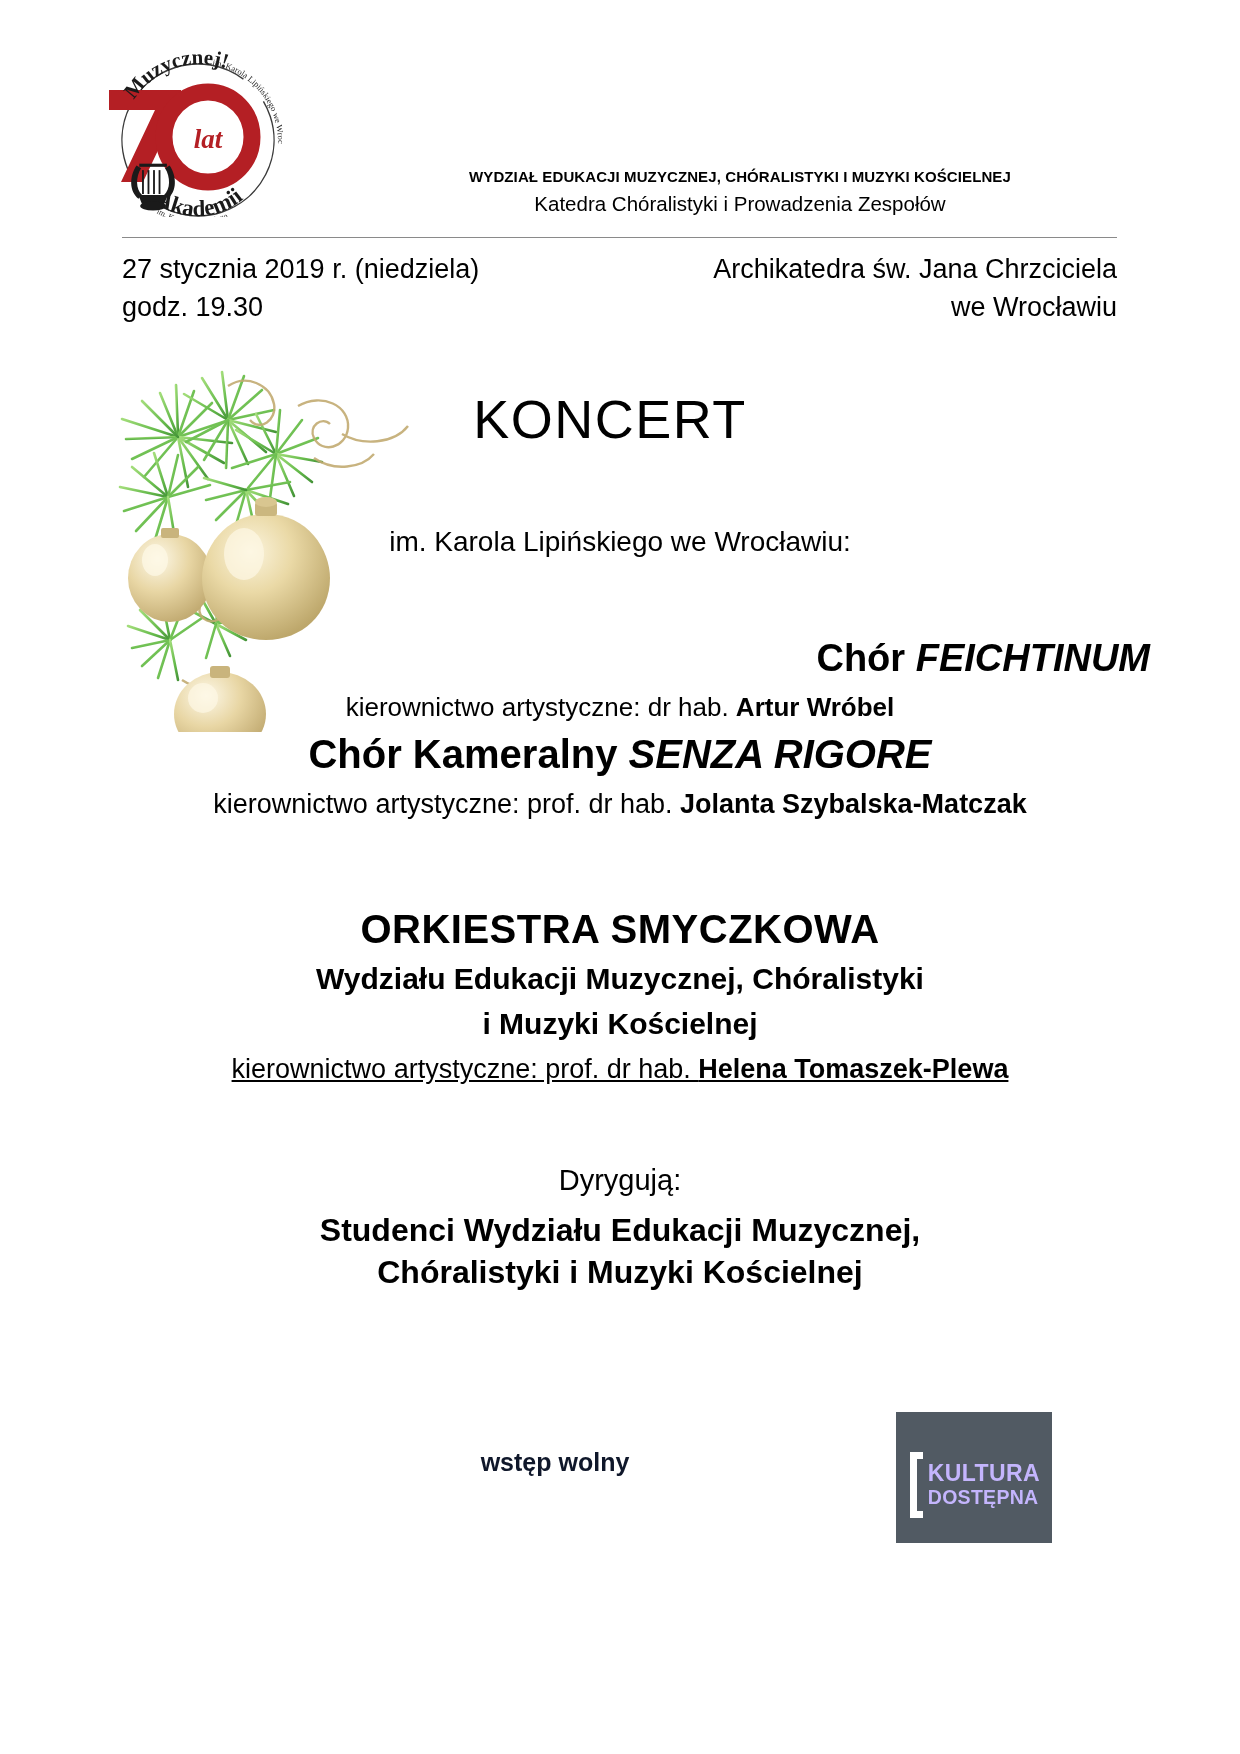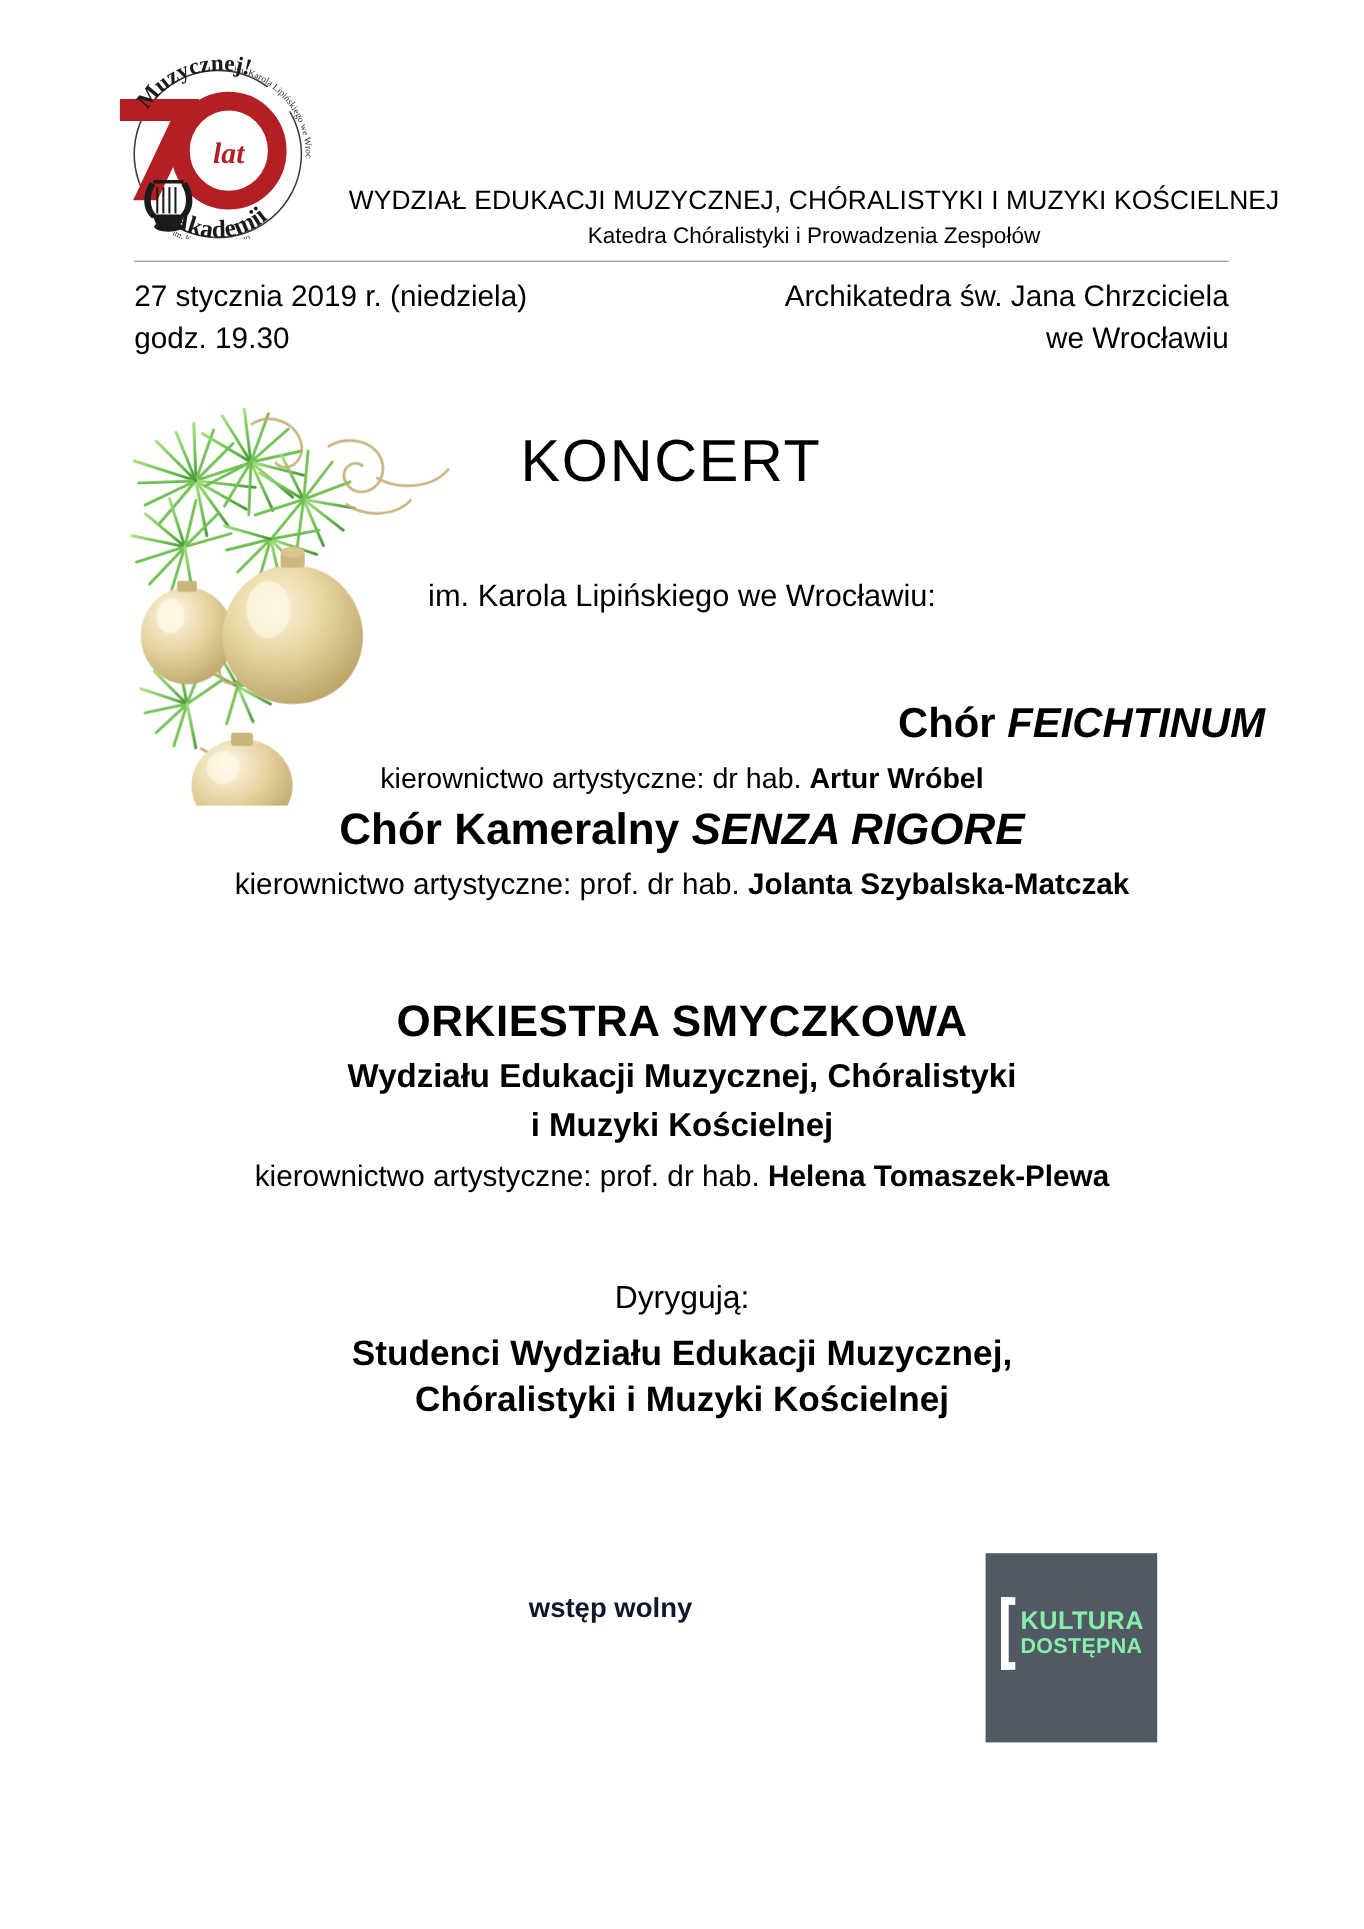--- a/index.html
+++ b/index.html
@@ -39,24 +39,25 @@
   .logo-svg { display: block; }
 
   .faculty-block {
     position: absolute;
     left: 290px;
     top: 168px;
     width: 900px;
     text-align: center;
   }
   .faculty-line1 {
-    font-size: 24px;
+    font-size: 15px;
     letter-spacing: 0.1px;
     line-height: 1.25;
     white-space: nowrap;
+    font-weight: bold;
   }
   .faculty-line2 {
     font-size: 20.5px;
     line-height: 1.35;
     margin-top: 3px;
     white-space: nowrap;
   }
 
   .rule {
     position: absolute;
@@ -157,21 +158,21 @@
   #group-2 .group-sub  { font-size: 27px; margin-top: 8px; }
 
   #group-3 { top: 905px; }
   #group-3 .group-name { font-size: 40px; letter-spacing: 0.5px; }
   #group-3 .group-dept {
     font-size: 30px;
     font-weight: bold;
     line-height: 1.3;
     margin-top: 6px;
   }
-  #group-3 .group-sub  { font-size: 27px; margin-top: 8px; }
+  #group-3 .group-sub  { font-size: 27px; margin-top: 8px; text-decoration: underline; }
 
   .conductors {
     position: absolute;
     left: 70px;
     top: 1160px;
     width: 1100px;
     text-align: center;
   }
   .conductors-label {
     font-size: 29px;
@@ -194,23 +195,23 @@
     color: #0f172a;
     font-weight: bold;
     font-size: 25px;
   }
 
   .kultura-logo {
     position: absolute;
     left: 896px;
     top: 1412px;
     width: 156px;
-    height: 172px;
+    height: 131px;
     background: #515a63;
-    color: #86efac;
+    color: #c4b5fd;
   }
   .kultura-inner {
     position: absolute;
     left: 14px;
     top: 40px;
     width: 130px;
   }
   .kultura-row {
     display: flex;
     align-items: stretch;

